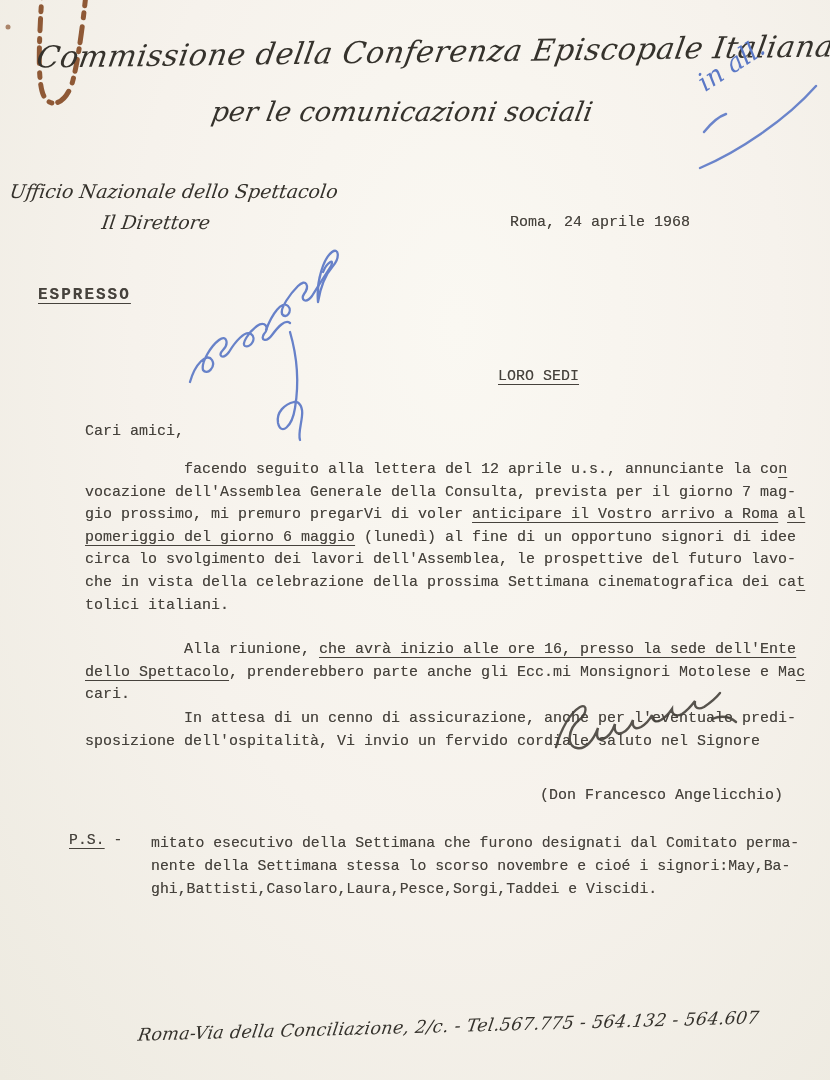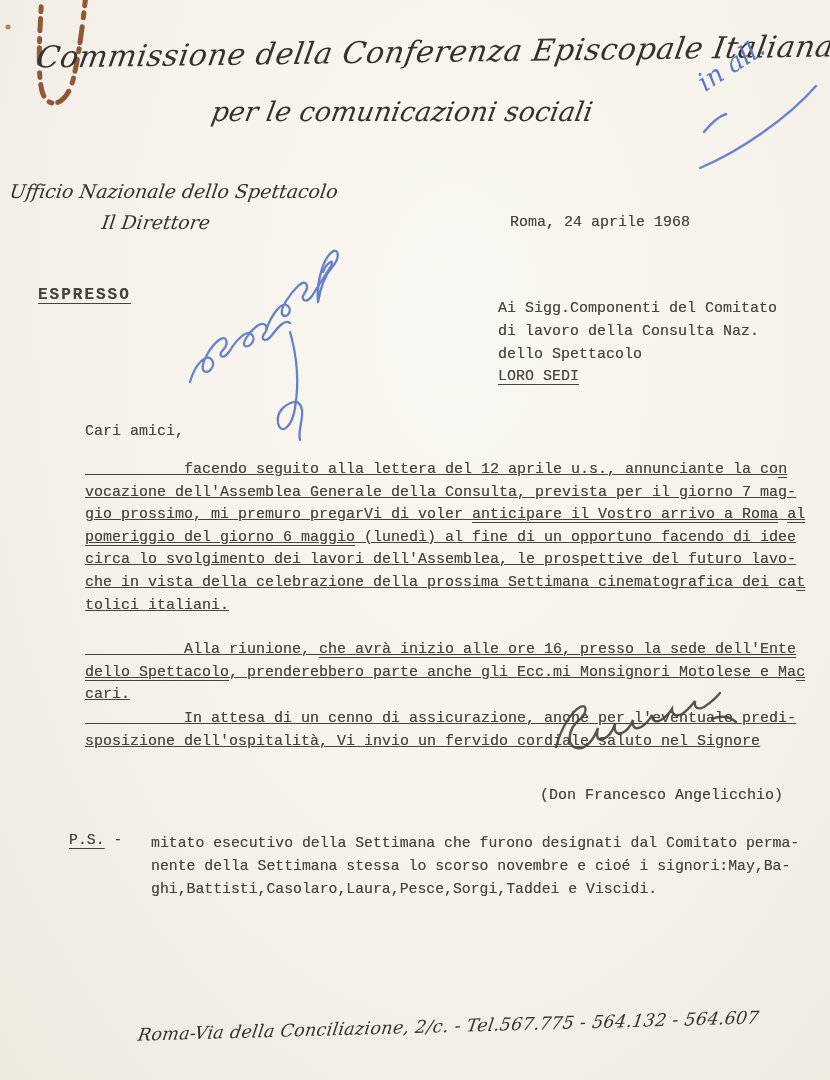--- a/index.html
+++ b/index.html
@@ -13,21 +13,21 @@
   .tline{white-space:pre;}
   #org1{left:38px;top:34px;font-size:30px;transform:skewX(-10deg) rotate(-.8deg);letter-spacing:.5px;}
   #org2{left:212px;top:96px;font-size:27px;transform:skewX(-10deg);}
   #office1{left:10px;top:180px;font-size:19px;transform:skewX(-8deg);}
   #office2{left:102px;top:211px;font-size:19px;transform:skewX(-8deg);}
   #espresso{left:38px;top:246px;font-size:16px;font-weight:bold;letter-spacing:2px;text-align:right;}
   #dateline{left:510px;top:174px;font-size:15px;white-space:pre;}
   #recipient{left:498px;top:257px;font-size:15px;line-height:23px;white-space:pre;}
   #recipient-salute{left:498px;top:328px;font-size:15px;}
   #salutation{left:85px;top:383px;font-size:15px;}
-  #body .para{position:absolute;left:85px;font-size:15px;line-height:22.6px;text-decoration:underline;}
+  #body .para{position:absolute;left:85px;font-size:15px;line-height:22.6px;}
   #body .p1{top:419px}#body .p2{top:599px}#body .p3{top:668px}
   #typed-sig{left:540px;top:747px;font-size:15px;white-space:pre;}
   #ps-label{left:69px;top:792px;font-size:14.8px;white-space:pre;}
   #ps-lines{left:151px;top:792px;font-size:14.8px;line-height:23px;}
   #ps-lines div{white-space:pre;}
   #footer{left:138px;top:1016px;font-size:17.5px;transform:rotate(-1.6deg) skewX(-10deg);letter-spacing:.3px;}
   #note-tr{left:692px;top:72px;transform:rotate(-33deg);transform-origin:left top;
     font-size:26px;color:var(--blue-ink,#5b78c6);}
   #ink-layer{position:absolute;inset:0;pointer-events:none;}
 </style>
@@ -60,30 +60,29 @@
 
   <div id="org1" class="abs script">Commissione della Conferenza Episcopale Italiana</div>
   <div id="org2" class="abs script">per le comunicazioni sociali</div>
   <div id="office1" class="abs script">Ufficio Nazionale dello Spettacolo</div>
   <div id="office2" class="abs script">Il Direttore</div>
   <div id="espresso" class="abs mono u">ESPRESSO</div>
 
   <div id="note-tr" class="abs script">in all.</div>
 
   <div id="dateline" class="abs mono">Roma, 24 aprile 1968</div>
-  <div id="recipient" class="abs mono"><div>Ai Sigg.Componenti del Comitato</div><div>di lavoro della Consulta Naz.</div><div>dello Spettacolo</div></div>
   <div id="recipient-salute" class="abs mono u">LORO SEDI</div>
 
   <div id="salutation" class="abs mono">Cari amici,</div>
   <div id="body">
       <div class="para mono p1">
         <div class="tline"><span>           facendo seguito alla lettera del 12 aprile u.s., annunciante la co</span><span class="u">n</span></div>
         <div class="tline"><span>vocazione dell'Assemblea Generale della Consulta, prevista per il giorno 7 mag-</span></div>
         <div class="tline"><span>gio prossimo, mi premuro pregarVi di voler </span><span class="u">anticipare il Vostro arrivo a Roma</span><span> </span><span class="u">al</span></div>
-        <div class="tline"><span class="u">pomeriggio del giorno 6 maggio</span><span> (lunedì) al fine di un opportuno facendo di idee</span></div>
+        <div class="tline"><span class="u">pomeriggio del giorno 6 maggio</span><span> (lunedì) al fine di un opportuno signori di idee</span></div>
         <div class="tline"><span>circa lo svolgimento dei lavori dell'Assemblea, le prospettive del futuro lavo-</span></div>
         <div class="tline"><span>che in vista della celebrazione della prossima Settimana cinematografica dei ca</span><span class="u">t</span></div>
         <div class="tline"><span>tolici italiani.</span></div>
       </div>
       <div class="para mono p2">
         <div class="tline"><span>           Alla riunione, </span><span class="u">che avrà inizio alle ore 16, presso la sede dell'Ente</span></div>
         <div class="tline"><span class="u">dello Spettacolo</span><span>, prenderebbero parte anche gli Ecc.mi Monsignori Motolese e Ma</span><span class="u">c</span></div>
         <div class="tline"><span>cari.</span></div>
       </div>
       <div class="para mono p3">

